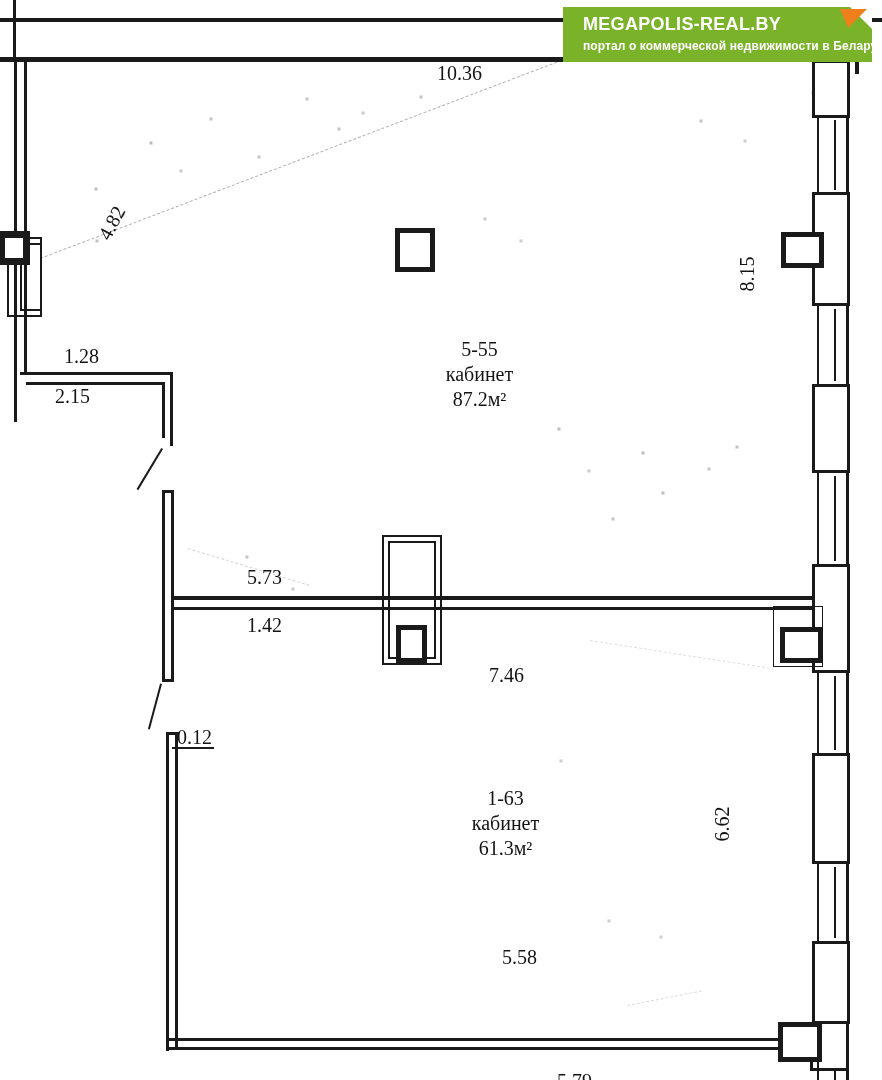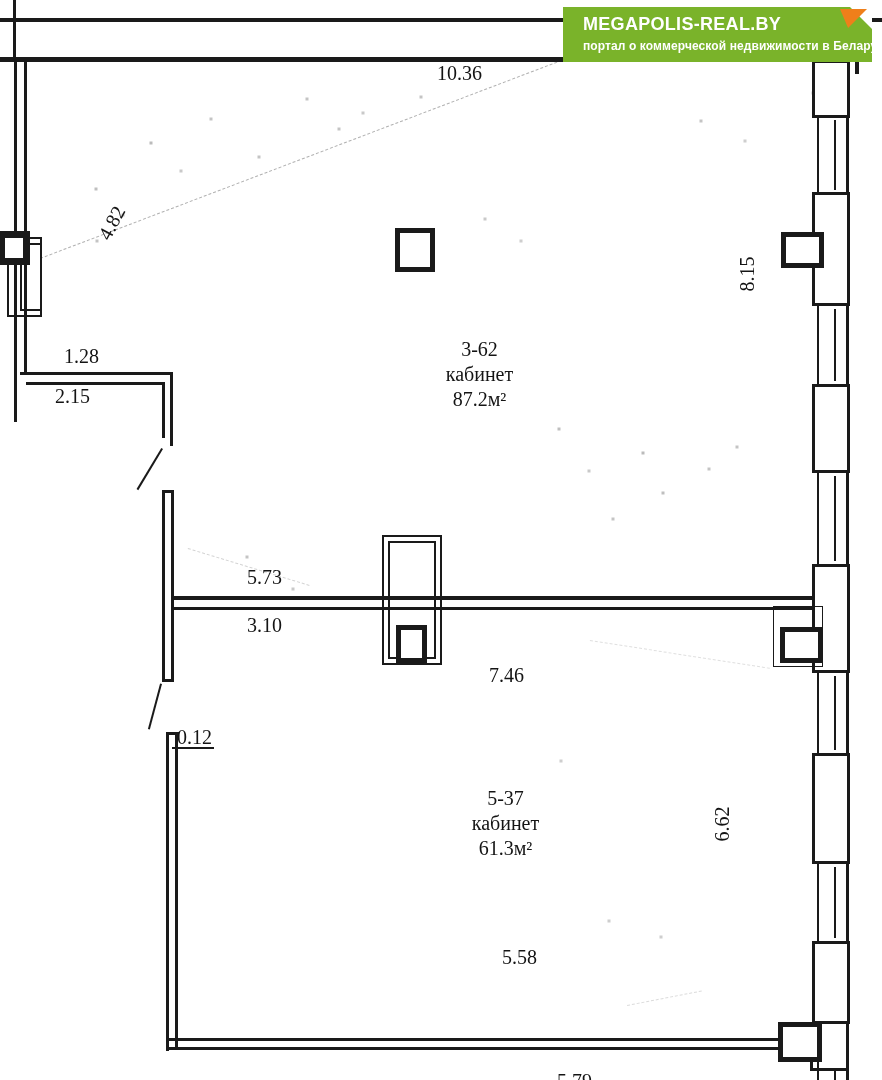--- a/index.html
+++ b/index.html
@@ -130,34 +130,34 @@
   <div class="box" style="left:382px;top:535px;width:60px;height:130px;border-width:2.5px"></div>
   <div class="box" style="left:388px;top:541px;width:48px;height:118px"></div>
   <div class="box solid top4" style="left:396px;top:625px;width:31px;height:38px;border-width:5px"></div>
 
   <div class="dim" style="left:437px;top:62px">10.36</div>
   <div class="dim" style="left:112px;top:223px;transform:translate(-50%,-50%) rotate(-62deg)">4.82</div>
   <div class="dim" style="left:64px;top:345px">1.28</div>
   <div class="dim" style="left:55px;top:385px">2.15</div>
   <div class="dim" style="left:747px;top:274px;transform:translate(-50%,-50%) rotate(-90deg)">8.15</div>
   <div class="dim" style="left:247px;top:566px">5.73</div>
-  <div class="dim" style="left:247px;top:614px">3.10</div>
+  <div class="dim" style="left:247px;top:614px">1.42</div>
   <div class="dim" style="left:489px;top:664px">7.46</div>
   <div class="dim" style="left:177px;top:726px">0.12</div>
   <div class="dim" style="left:722px;top:824px;transform:translate(-50%,-50%) rotate(-90deg)">6.62</div>
   <div class="dim" style="left:502px;top:946px">5.58</div>
   <div class="dim" style="left:557px;top:1070px">5.79</div>
 
   <div class="room" style="left:417px;top:337px">
-    <div>3-62</div>
+    <div>5-55</div>
     <div>кабинет</div>
     <div>87.2м²</div>
   </div>
   <div class="room" style="left:443px;top:786px">
-    <div>5-37</div>
+    <div>1-63</div>
     <div>кабинет</div>
     <div>61.3м²</div>
   </div>
 
   <div class="logo" style="background: rgb(122, 179, 42);">
     <div class="logo-title">MEGAPOLIS-REAL.BY</div>
     <div class="logo-sub">портал о коммерческой недвижимости в Беларуси</div>
     <div class="fold-cut"></div>
     <div class="fold" style="background: rgb(239, 127, 26);"></div>
   </div>

